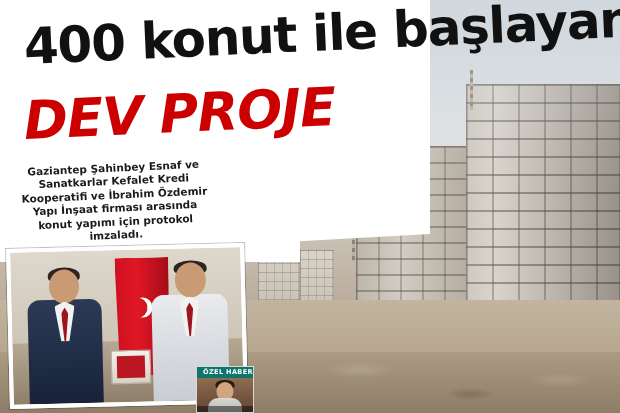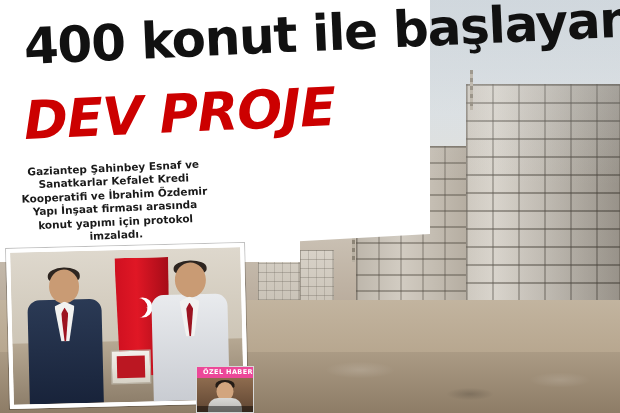--- a/index.html
+++ b/index.html
@@ -279,21 +279,21 @@
   .badge {
     position: absolute;
     left: 196px; top: 366px;
     width: 58px; height: 47px;
     background: #ffffff;
     border: 1px solid #d8d8d8;
     overflow: hidden;
   }
   .badge-bar {
     height: 19px;
-    background: #ec4899;
+    background: #0f766e;
     color: #ffffff;
     font-family: "DejaVu Sans", sans-serif;
     font-weight: bold;
     font-size: 6.5px;
     letter-spacing: .4px;
     line-height: 11px;
     text-align: center;
     padding-left: 6px;
   }
   .badge-photo {

